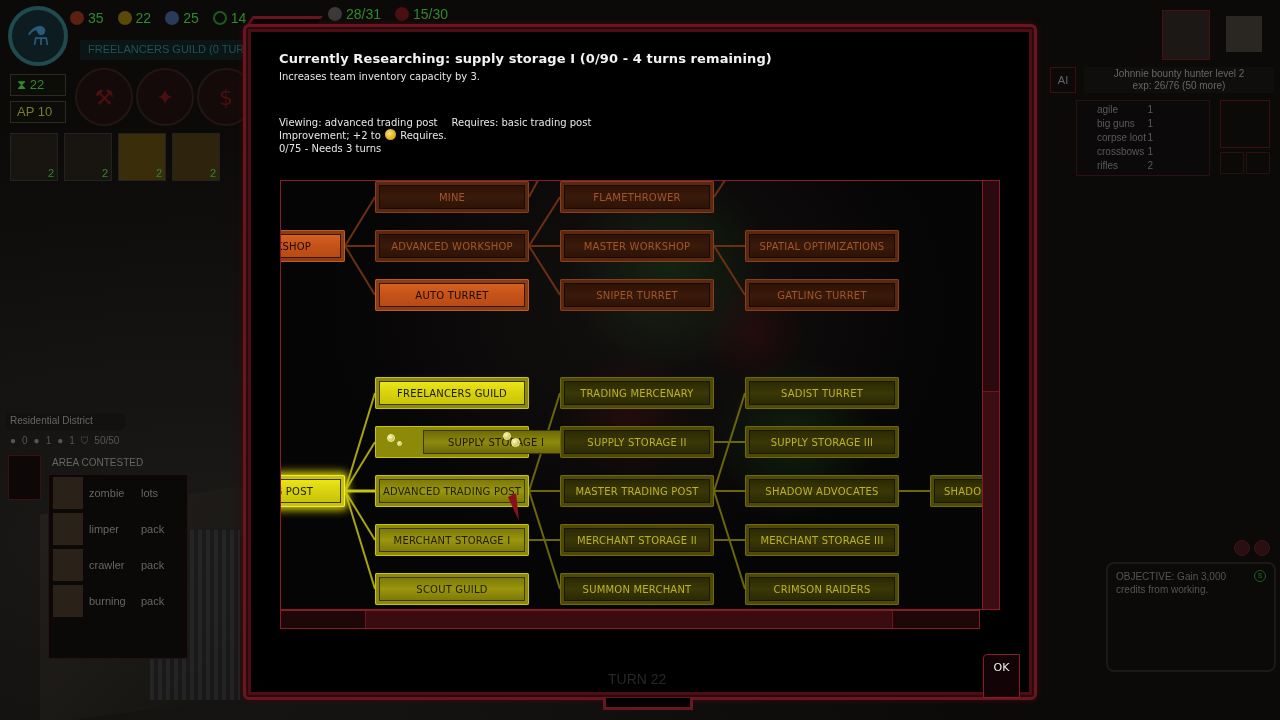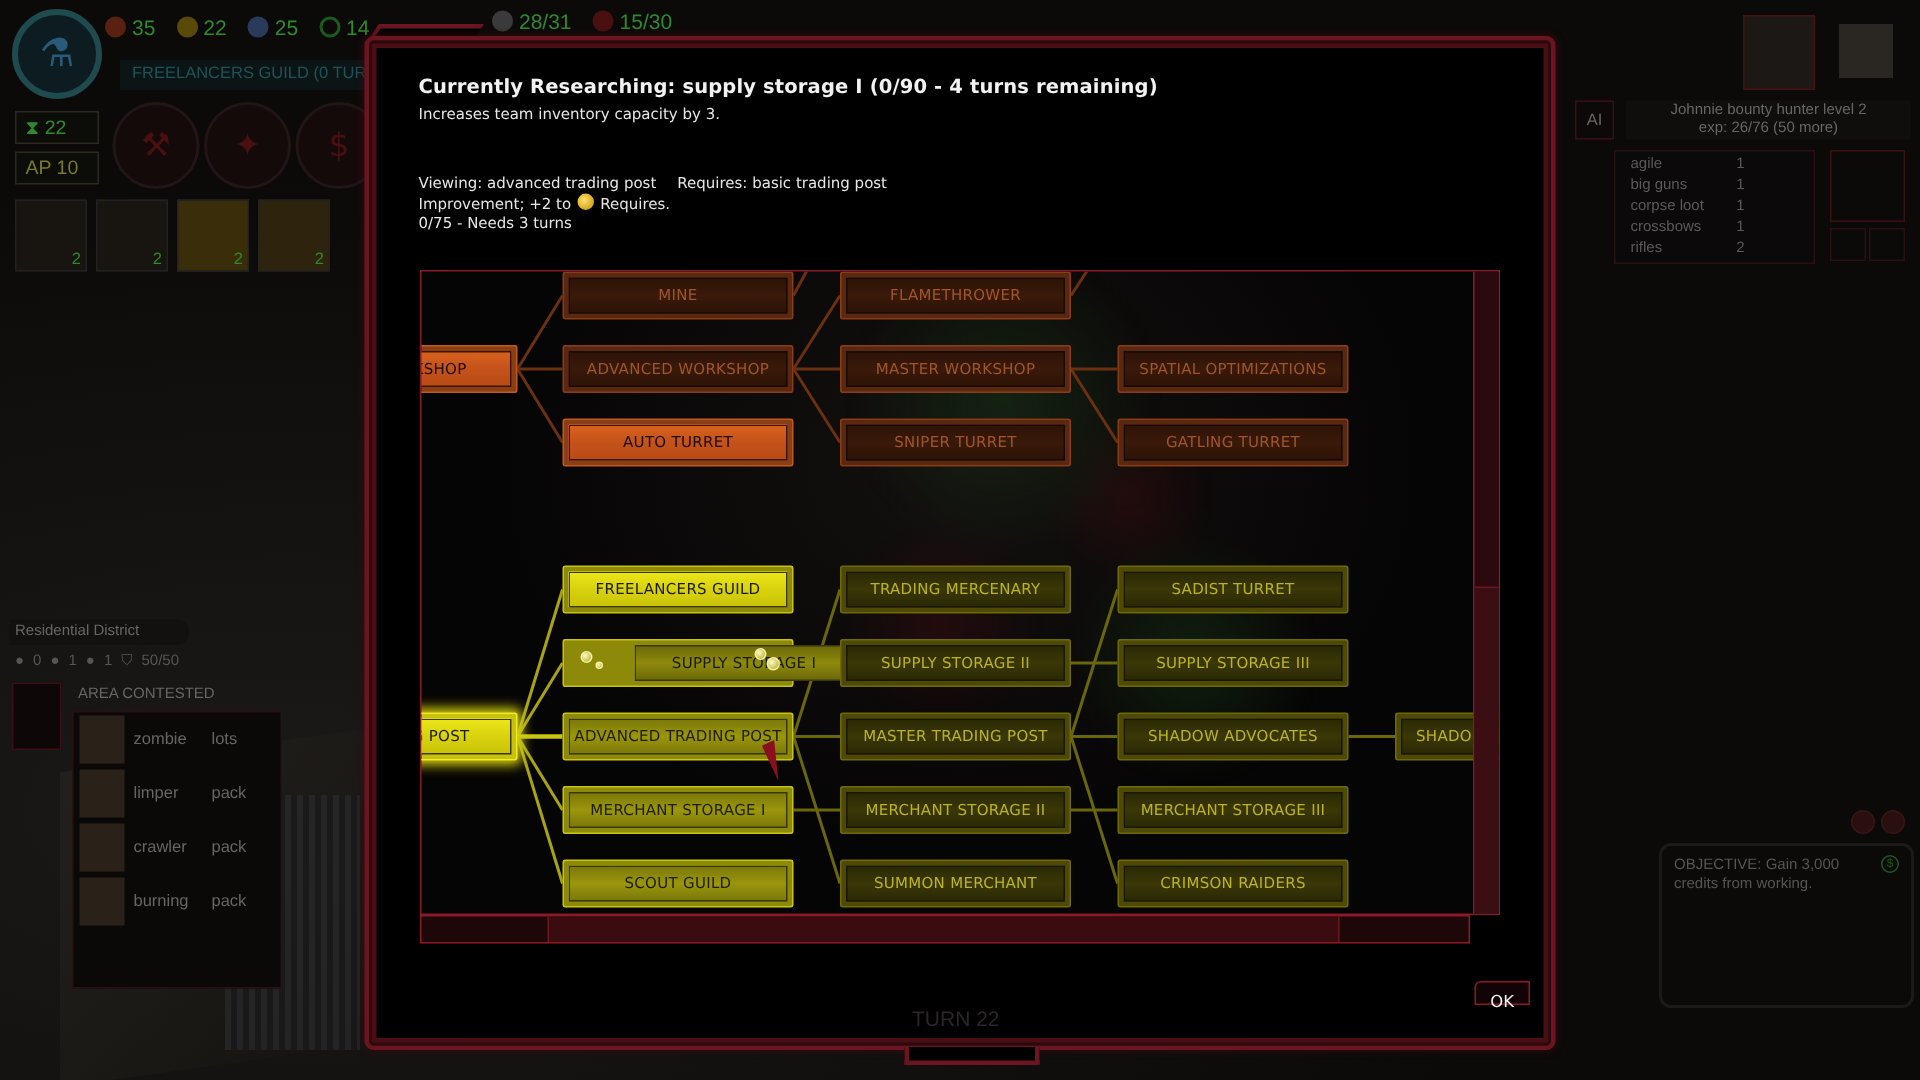--- a/index.html
+++ b/index.html
@@ -44,21 +44,21 @@
   .enemy-list { position: absolute; left: 48px; top: 474px; width: 140px; height: 185px; border: 1px solid #2a1010; background: #0b0808; }
   .enemy { display: flex; align-items: center; height: 36px; gap: 6px; padding-left: 4px; font-size: 11px; color: #666; font-family: "Liberation Sans", sans-serif; }
   .enemy .face { width: 30px; height: 32px; background: #2a2218; }
   .enemy .nm { width: 46px; }
 
   .right-panel { position: absolute; left: 1046px; top: 0; width: 234px; height: 190px; }
   .char-portrait { position: absolute; left: 116px; top: 10px; width: 48px; height: 50px; border: 1px solid #4a1010; background: #1b1815; }
   .char-portrait2 { position: absolute; left: 180px; top: 16px; width: 36px; height: 36px; background: #2a2622; }
   .ai-btn { position: absolute; left: 4px; top: 67px; width: 26px; height: 26px; border: 1px solid #3a1010; background: #0d0909; color: #666; font-size: 11px; text-align: center; line-height: 24px; font-family: "Liberation Sans", sans-serif; }
   .char-info { position: absolute; left: 38px; top: 67px; width: 190px; height: 26px; background: #0f0e0d; color: #666; font-size: 10px; text-align: center; line-height: 12px; padding-top: 1px; font-family: "Liberation Sans", sans-serif; }
-  .skills { position: absolute; left: 30px; top: 100px; width: 134px; height: 76px; border: 1px solid #2a1010; background: #0b0909; padding: 3px 10px; }
+  .skills { position: absolute; left: 30px; top: 100px; width: 134px; height: 76px; border: 1px solid #2a1010; background: #0b0909; padding: 3px 20px; }
   .skill { display: flex; justify-content: space-between; font-size: 10px; color: #5a5a5a; height: 14px; padding-right: 36px; font-family: "Liberation Sans", sans-serif; }
   .weapon-box { position: absolute; left: 174px; top: 100px; width: 50px; height: 48px; border: 1px solid #3a1010; background: #0c0909; }
   .wsmall { position: absolute; top: 152px; width: 24px; height: 22px; border: 1px solid #2a1010; background: #0c0909; }
 
   .objective { position: absolute; left: 1106px; top: 562px; width: 170px; height: 110px; border: 2px solid #1c1a18; border-radius: 8px; background: #0b0a09;
       padding: 6px 8px; font-size: 10px; color: #555; font-family: "Liberation Sans", sans-serif; line-height: 13px; }
   .obj-ico { position: absolute; right: 8px; top: 6px; width: 12px; height: 12px; border-radius: 50%; border: 1px solid #1c5a1c; color: #1c5a1c; font-size: 8px; text-align: center; line-height: 10px; }
   .radar-icons { position: absolute; left: 1234px; top: 540px; display: flex; gap: 4px; }
   .radar-icons span { width: 16px; height: 16px; border-radius: 50%; background: #2a0f10; border: 1px solid #3a1516; display: inline-block; }
 
@@ -107,21 +107,21 @@
   .node.y-done .inner { background: linear-gradient(#ece61a, #d8d20e 50%, #c8c208); color: #1a1a02; box-shadow: inset 0 0 0 1px #3a3804; }
   .node.y-avail { background: #8c8a08; box-shadow: inset 0 0 0 1px #c8c410; }
   .node.y-avail .inner { background: linear-gradient(#7a760a, #9a960c 50%, #7a760a); color: #1e1c02; box-shadow: inset 0 0 0 1px #3a3804; }
   .node.y-glow { box-shadow: 0 0 8px 3px #d8d20e, inset 0 0 0 1px #f0ec30; background: #c8c20c; }
   .node.y-research .inner { background: linear-gradient(#6a660a, #8e8a0c 50%, #6a660a); color: #1a1a02; margin-left: 44px; }
   .bubble { position: absolute; border-radius: 50%; border: 1px solid #f8f2a0; background: radial-gradient(circle at 35% 35%, #fffbd0, #c8c24a 70%); }
 
   .cursor { position: absolute; left: 510px; top: 497px; width: 0; height: 0; border-left: 9px solid #8a1020; border-bottom: 26px solid transparent; transform: rotate(-25deg); }
 
   .turn-label { position: absolute; left: 365px; top: 647px; font-size: 14px; color: #2a2626; font-family: "Liberation Sans", sans-serif; }
-  .ok-btn { position: absolute; left: 740px; top: 630px; width: 37px; height: 16px; border: 1px solid #8a1a26; border-radius: 4px 0 0 0;
+  .ok-btn { position: absolute; left: 740px; top: 630px; width: 37px; height: 44px; border: 1px solid #8a1a26; border-radius: 4px 0 0 0;
       background: #120406; color: #f0f0f0; font-size: 11px; text-align: center; line-height: 26px; cursor: pointer; font-family: "DejaVu Sans", sans-serif; }
 </style>
 </head>
 <body>
 
 <div class="bg">
   <div class="bg-building"></div>
   <div class="bg-building2"></div>
 </div>
 

